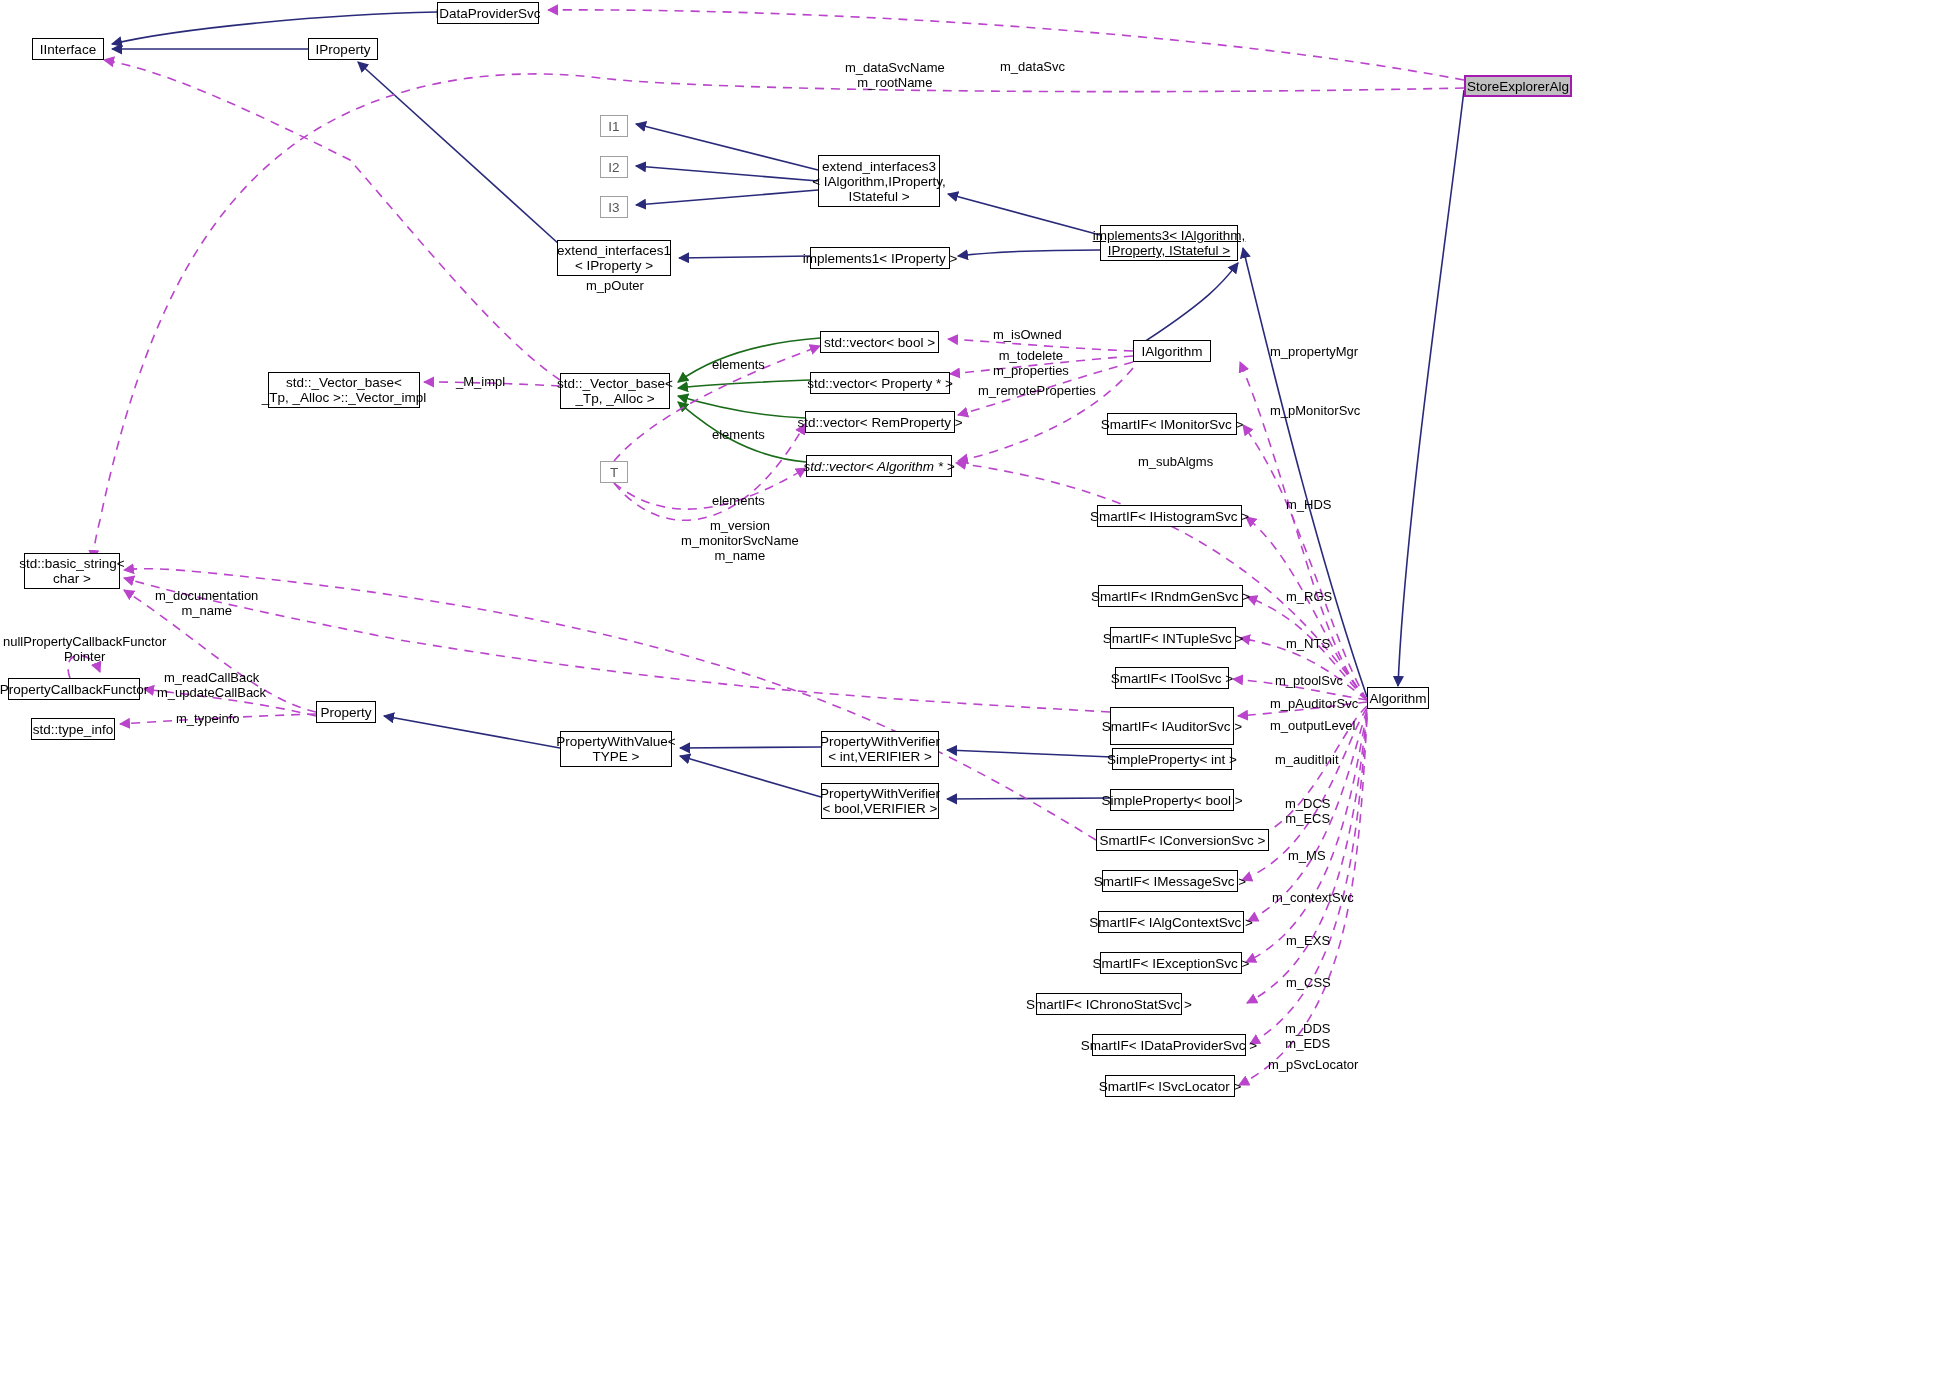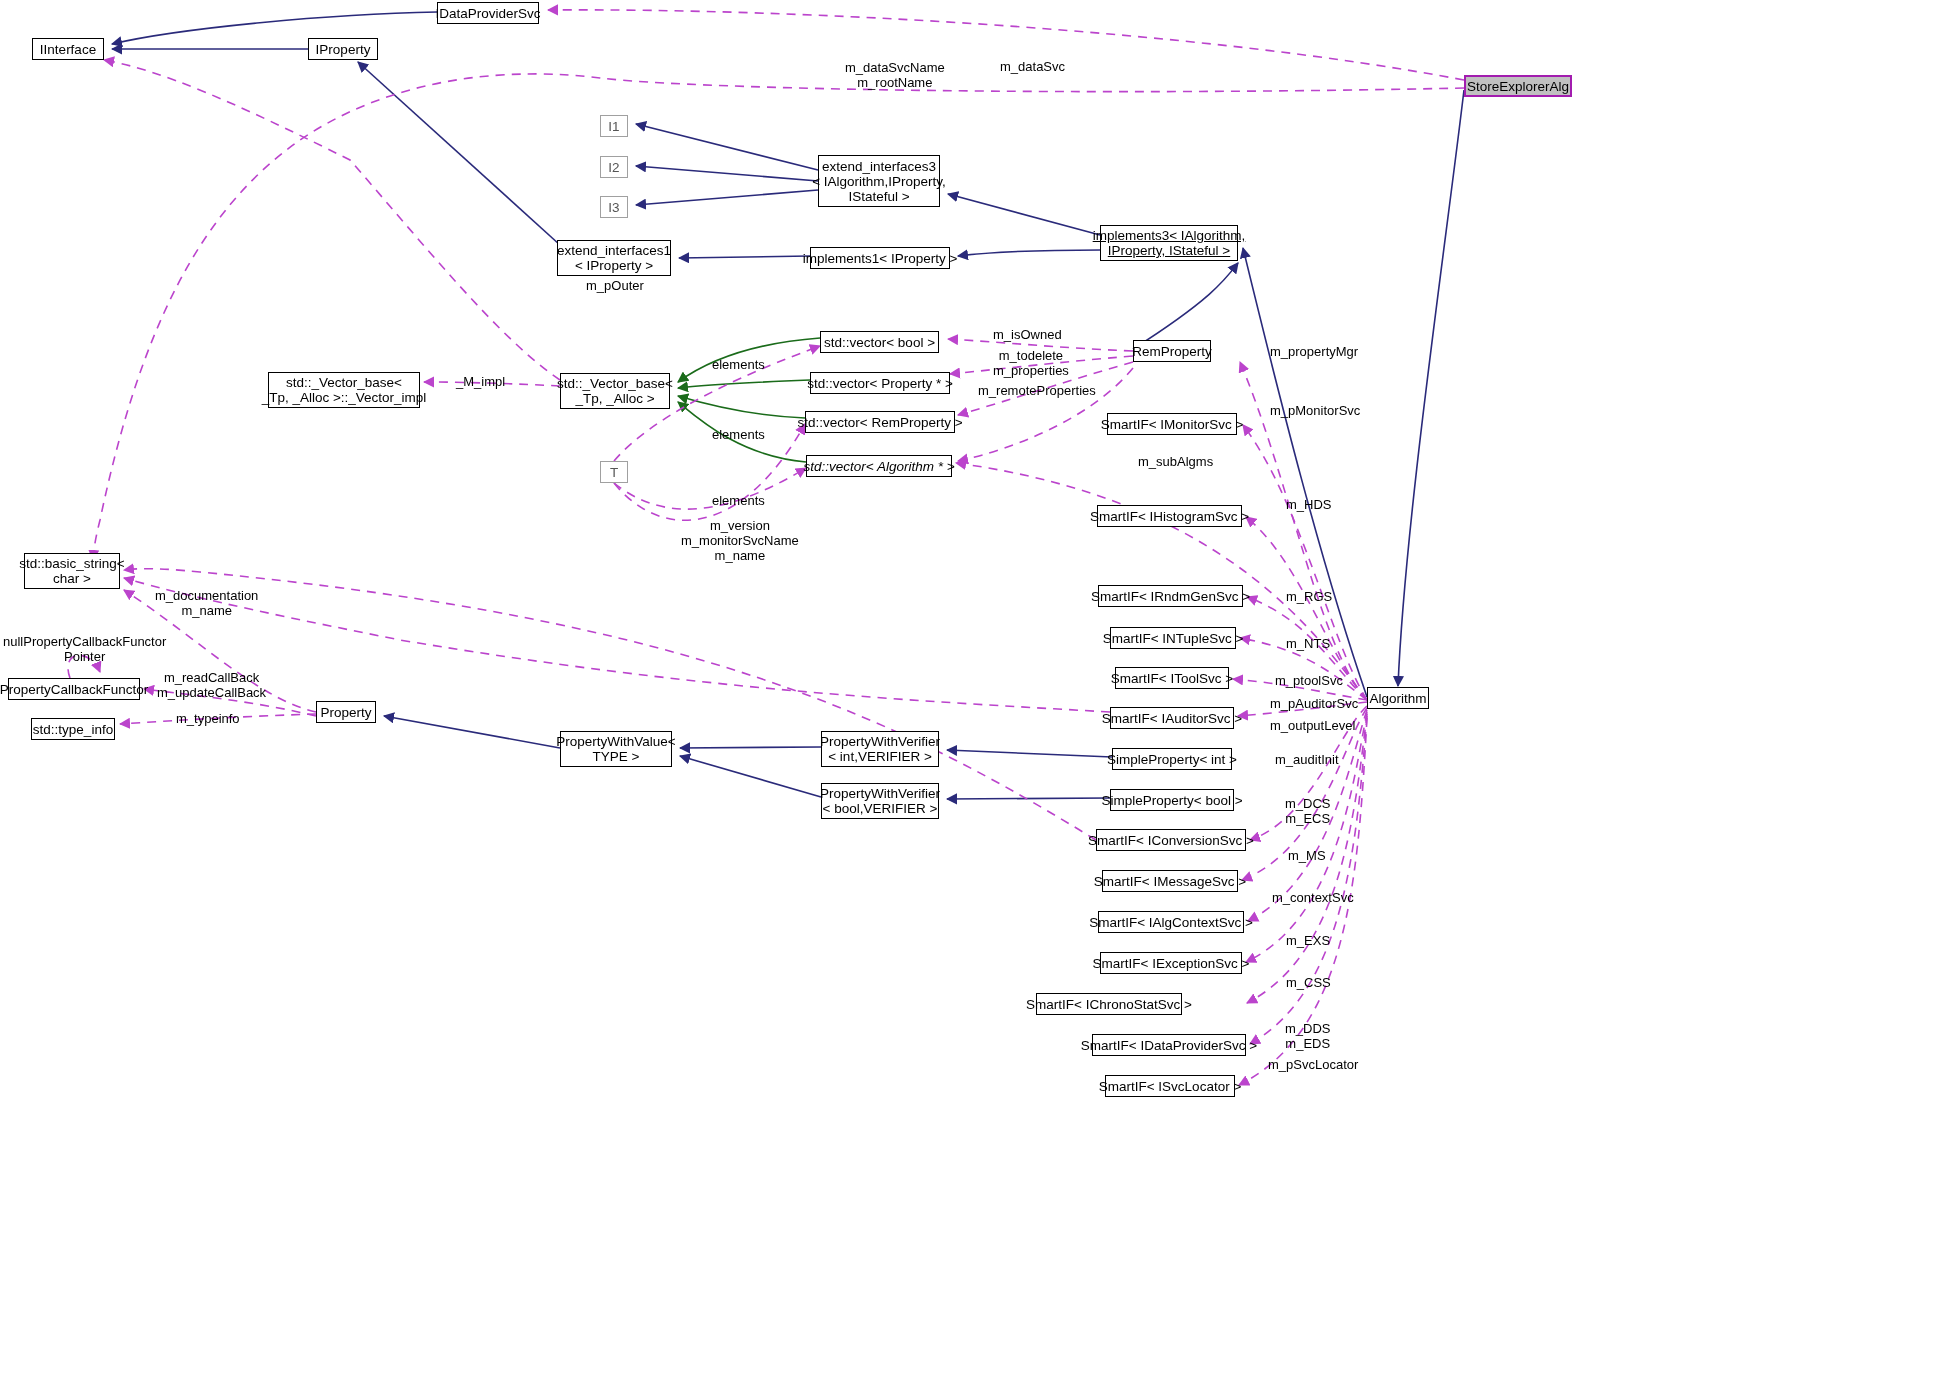--- a/index.html
+++ b/index.html
@@ -150,49 +150,49 @@
       <div class="node light" style="left: 600px; top: 196px; width: 28px; height: 22px;">I3</div>
       <div class="node dark" style="left: 818px; top: 155px; width: 122px; height: 52px;">extend_interfaces3
 &lt; IAlgorithm,IProperty,
 IStateful &gt;</div>
       <div class="node dark" style="left: 1100px; top: 225px; width: 138px; height: 36px; text-decoration: underline;">implements3&lt; IAlgorithm,
 IProperty, IStateful &gt;</div>
       <div class="node dark" style="left: 557px; top: 240px; width: 114px; height: 36px;">extend_interfaces1
 &lt; IProperty &gt;</div>
       <div class="node dark" style="left: 810px; top: 247px; width: 140px; height: 22px;">implements1&lt; IProperty &gt;</div>
       <div class="node dark" style="left: 820px; top: 331px; width: 119px; height: 22px;">std::vector&lt; bool &gt;</div>
-      <div class="node dark" style="left: 1133px; top: 340px; width: 78px; height: 22px;">RemProperty</div>
+      <div class="node dark" style="left: 1133px; top: 340px; width: 78px; height: 22px;">IAlgorithm</div>
       <div class="node dark" style="left: 268px; top: 372px; width: 152px; height: 36px;">std::_Vector_base&lt;
 _Tp, _Alloc &gt;::_Vector_impl</div>
       <div class="node dark" style="left: 560px; top: 373px; width: 110px; height: 36px;">std::_Vector_base&lt;
 _Tp, _Alloc &gt;</div>
       <div class="node dark" style="left: 810px; top: 372px; width: 140px; height: 22px;">std::vector&lt; Property * &gt;</div>
       <div class="node dark" style="left: 1107px; top: 413px; width: 130px; height: 22px;">SmartIF&lt; IMonitorSvc &gt;</div>
       <div class="node dark" style="left: 805px; top: 411px; width: 150px; height: 22px;">std::vector&lt; RemProperty &gt;</div>
       <div class="node light" style="left: 600px; top: 461px; width: 28px; height: 22px;">T</div>
       <div class="node dark" style="left: 806px; top: 455px; width: 146px; height: 22px; font-style: italic;">std::vector&lt; Algorithm * &gt;</div>
       <div class="node dark" style="left: 1097px; top: 505px; width: 145px; height: 22px;">SmartIF&lt; IHistogramSvc &gt;</div>
       <div class="node dark" style="left: 24px; top: 553px; width: 96px; height: 36px;">std::basic_string&lt;
 char &gt;</div>
       <div class="node dark" style="left: 1098px; top: 585px; width: 145px; height: 22px;">SmartIF&lt; IRndmGenSvc &gt;</div>
       <div class="node dark" style="left: 1110px; top: 627px; width: 126px; height: 22px;">SmartIF&lt; INTupleSvc &gt;</div>
       <div class="node dark" style="left: 1115px; top: 667px; width: 114px; height: 22px;">SmartIF&lt; IToolSvc &gt;</div>
       <div class="node dark" style="left: 8px; top: 678px; width: 132px; height: 22px;">PropertyCallbackFunctor</div>
       <div class="node dark" style="left: 316px; top: 701px; width: 60px; height: 22px;">Property</div>
-      <div class="node dark" style="left: 1110px; top: 707px; width: 124px; height: 22px;">SmartIF&lt; IAuditorSvc &gt;</div>
+      <div class="node dark" style="left: 1110px; top: 707px; width: 124px; height: 38px;">SmartIF&lt; IAuditorSvc &gt;</div>
       <div class="node dark" style="left: 31px; top: 718px; width: 84px; height: 22px;">std::type_info</div>
       <div class="node dark" style="left: 560px; top: 731px; width: 112px; height: 36px;">PropertyWithValue&lt;
 TYPE &gt;</div>
       <div class="node dark" style="left: 821px; top: 731px; width: 118px; height: 36px;">PropertyWithVerifier
 &lt; int,VERIFIER &gt;</div>
       <div class="node dark" style="left: 1112px; top: 748px; width: 120px; height: 22px;">SimpleProperty&lt; int &gt;</div>
       <div class="node dark" style="left: 821px; top: 783px; width: 118px; height: 36px;">PropertyWithVerifier
 &lt; bool,VERIFIER &gt;</div>
       <div class="node dark" style="left: 1110px; top: 789px; width: 124px; height: 22px;">SimpleProperty&lt; bool &gt;</div>
-      <div class="node dark" style="left: 1096px; top: 829px; width: 150px; height: 22px;">SmartIF&lt; IConversionSvc &gt;</div>
+      <div class="node dark" style="left: 1096px; top: 829px; width: 173px; height: 22px;">SmartIF&lt; IConversionSvc &gt;</div>
       <div class="node dark" style="left: 1102px; top: 870px; width: 136px; height: 22px;">SmartIF&lt; IMessageSvc &gt;</div>
       <div class="node dark" style="left: 1098px; top: 911px; width: 146px; height: 22px;">SmartIF&lt; IAlgContextSvc &gt;</div>
       <div class="node dark" style="left: 1100px; top: 952px; width: 142px; height: 22px;">SmartIF&lt; IExceptionSvc &gt;</div>
       <div class="node dark" style="left: 1036px; top: 993px; width: 146px; height: 22px;">SmartIF&lt; IChronoStatSvc &gt;</div>
       <div class="node dark" style="left: 1092px; top: 1034px; width: 154px; height: 22px;">SmartIF&lt; IDataProviderSvc &gt;</div>
       <div class="node dark" style="left: 1105px; top: 1075px; width: 130px; height: 22px;">SmartIF&lt; ISvcLocator &gt;</div>
       <div class="node dark" style="left: 1367px; top: 687px; width: 62px; height: 22px;">Algorithm</div>
     </div>
 
   <div id="labels-host">

